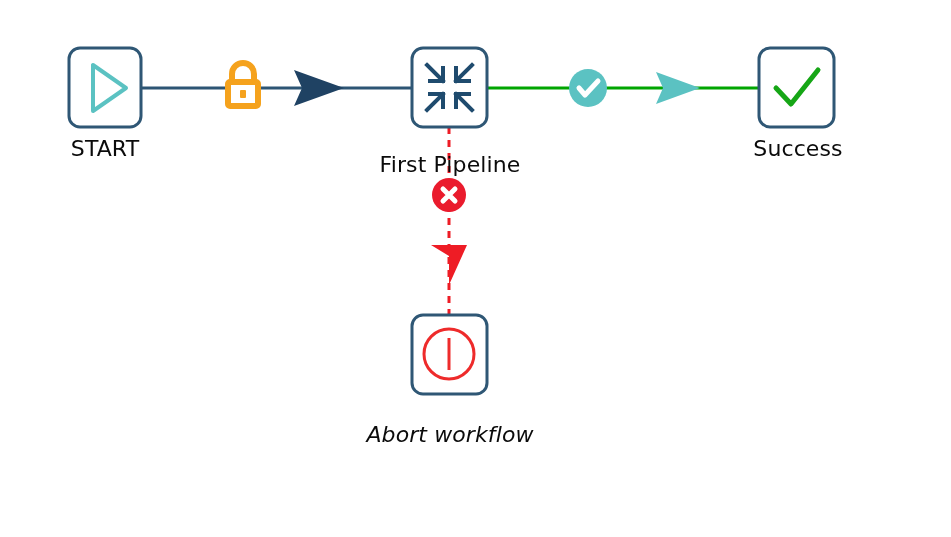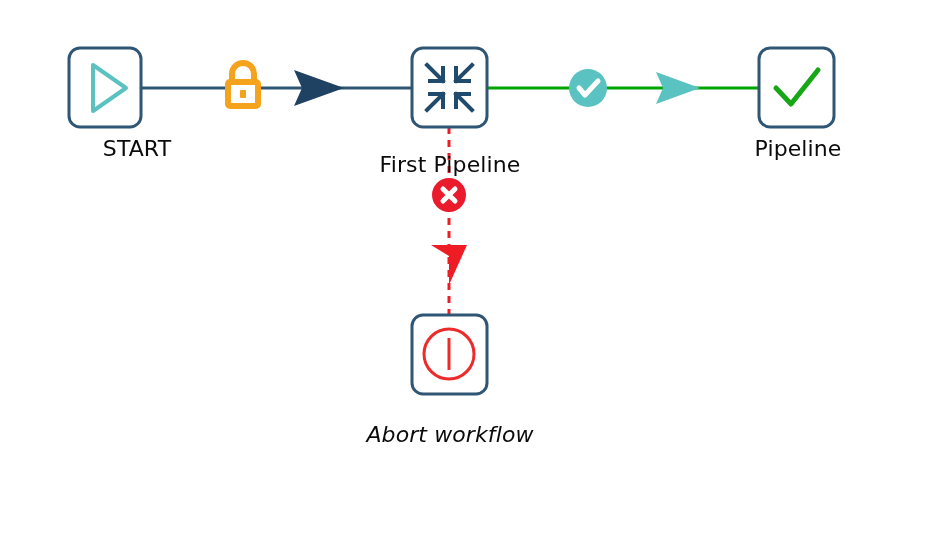--- a/index.html
+++ b/index.html
@@ -25,21 +25,21 @@
   .node-label {
     position: absolute;
     font-family: "DejaVu Sans", "Liberation Sans", sans-serif;
     font-size: 22px;
     color: #0b0b0b;
     white-space: nowrap;
     text-align: center;
     line-height: 1;
     letter-spacing: 0.1px;
   }
-  #label-start   { left: 0px;   top: 138px; width: 210px; padding-left: 32px; }
+  #label-start   { left: 0px;   top: 138px; width: 210px; }
   #label-first   { left: 350px; top: 154px; width: 200px; }
   #label-success { left: 698px; top: 138px; width: 200px; }
   #label-abort   { left: 350px; top: 424px; width: 200px; font-style: italic; }
 </style>
 </head>
 <body>
 
 <svg id="canvas" viewBox="0 0 951 537" xmlns="http://www.w3.org/2000/svg">
 
   <g>
@@ -110,15 +110,15 @@
       <circle cx="449" cy="354" r="25" fill="none" stroke="#ee2b2b" stroke-width="3"></circle>
       <line x1="449" y1="338" x2="449" y2="370" stroke="#ee2b2b" stroke-width="3" stroke-linecap="butt"></line>
     </g>
   </g>
 </svg>
 
 <div class="node-label" id="label-start">START</div>
 
 <div class="node-label" id="label-first">First Pipeline</div>
 
-<div class="node-label" id="label-success">Pipeline</div>
+<div class="node-label" id="label-success">Success</div>
 
 <div class="node-label" id="label-abort">Abort workflow</div>
 
 </body></html>

